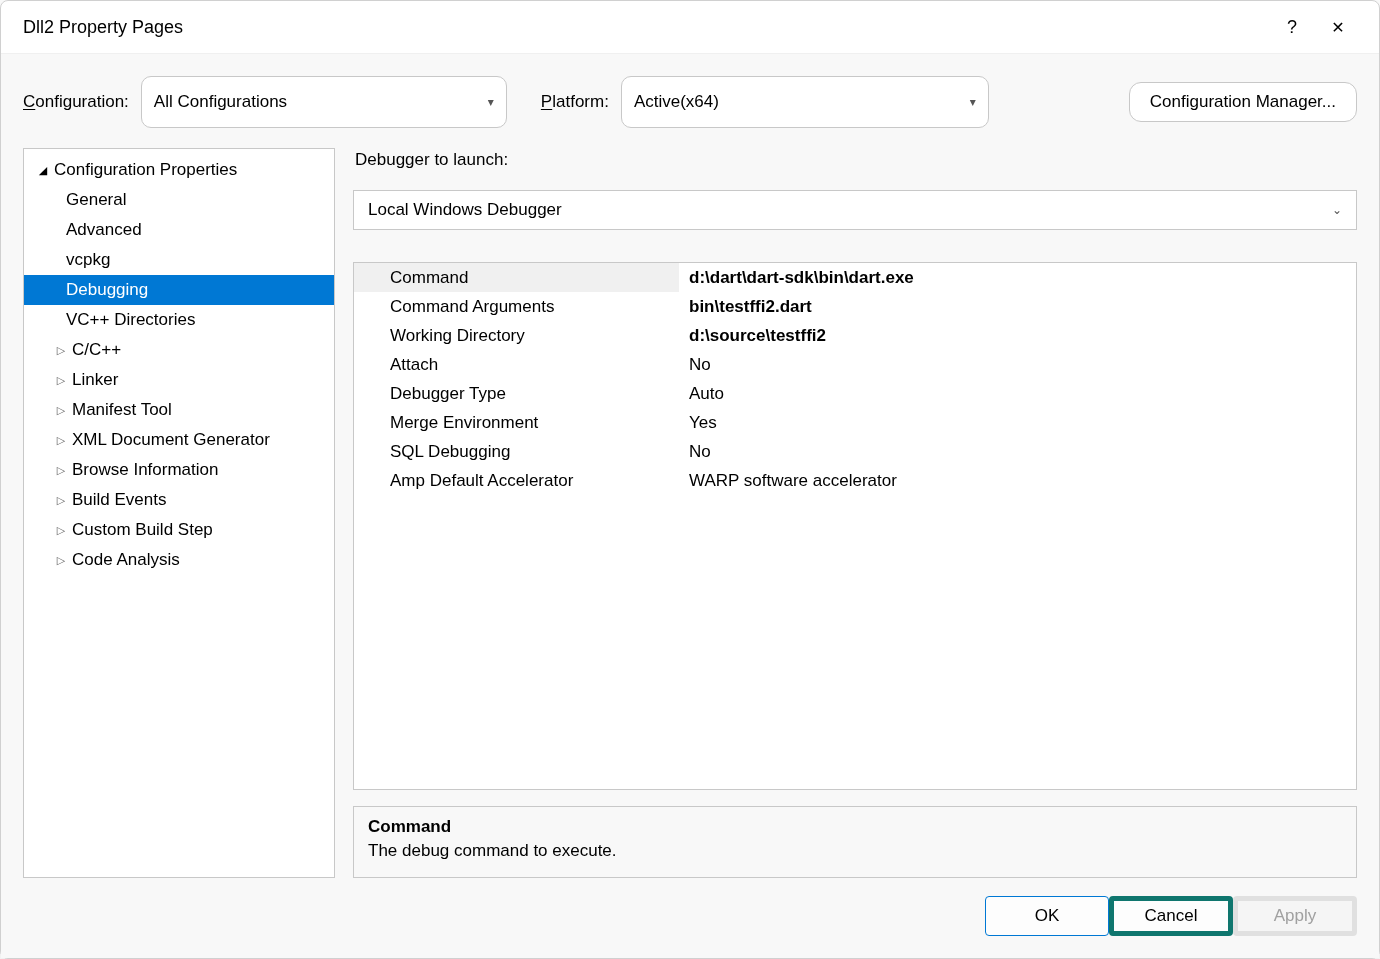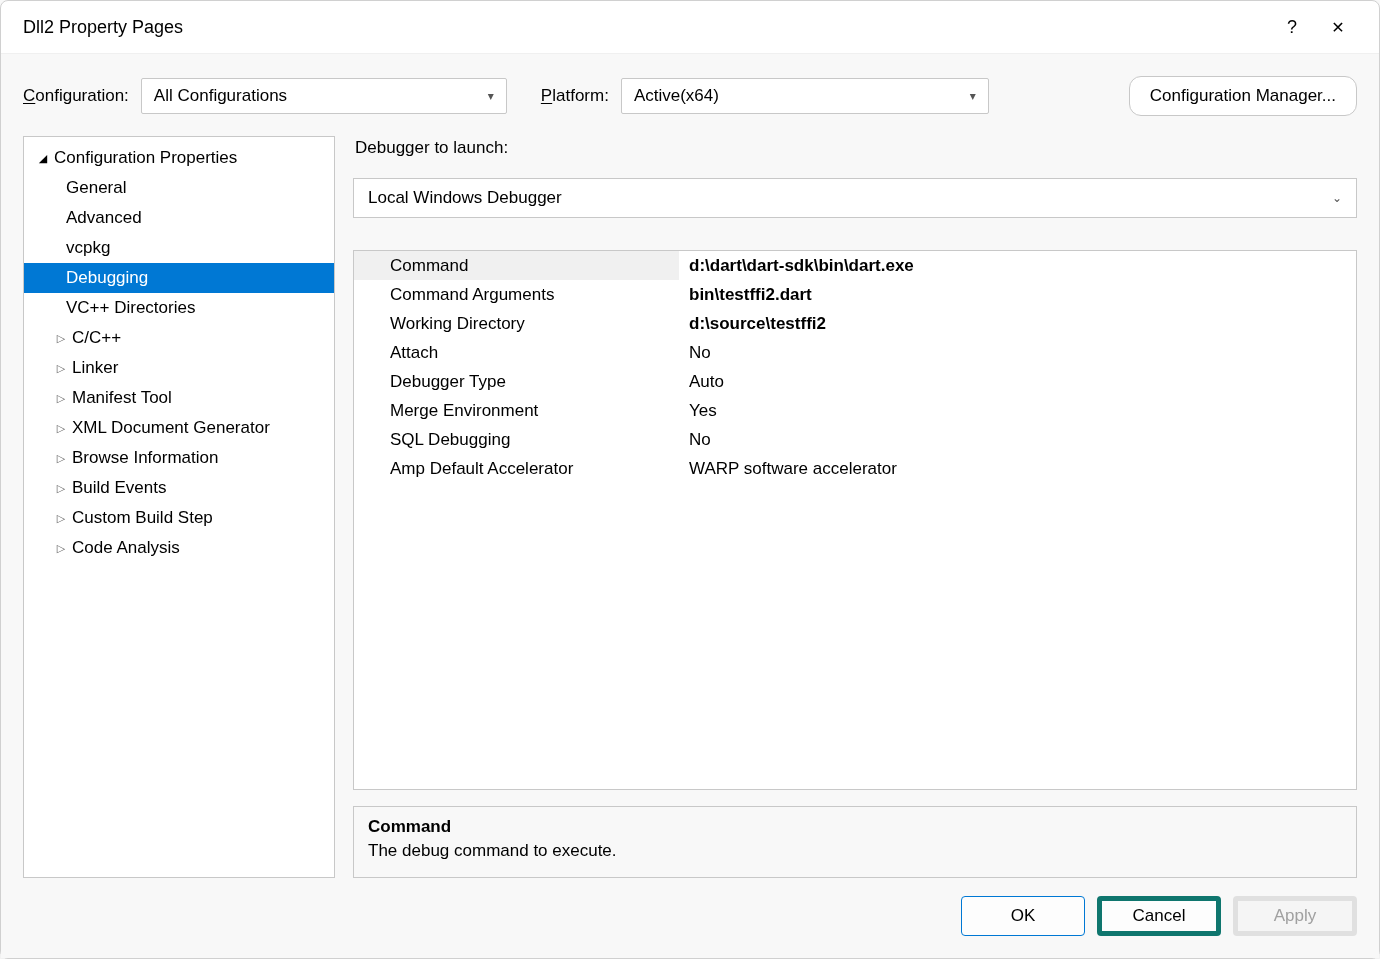--- a/index.html
+++ b/index.html
@@ -49,27 +49,27 @@
     display: flex;
     align-items: center;
     gap: 12px;
     margin-bottom: 20px;
   }
   .u { text-decoration: underline; text-underline-offset: 2px; }
   .label { font-size: 17px; }
   .combo {
     background: #fff;
     border: 1px solid #c8c8c8;
-    height: 36px;
+    height: 52px;
     display: flex;
     align-items: center;
     padding: 0 12px;
     font-size: 17px;
     position: relative;
-    border-radius: 2px;
+    border-radius: 10px;
   }
   .combo .chev {
     margin-left: auto;
     color: #555;
     font-size: 12px;
   }
   #cfg-combo { width: 366px; }
   #plat-combo { width: 368px; }
   .btn-flat {
     background: #fff;
@@ -157,21 +157,21 @@
     background: #f8f8f8;
     border: 1px solid #c8c8c8;
     padding: 10px 14px 16px;
     margin-top: 6px;
   }
   .desc .h { font-weight: 600; font-size: 17px; margin-bottom: 4px; }
   .desc .t { font-size: 17px; }
   .footer {
     display: flex;
     justify-content: flex-end;
-    gap: 12px;
+    gap: 0;
     padding-top: 18px;
   }
   .footer .btn2 {
     width: 124px; height: 40px;
     border: 5px solid #0f766e;
     background: #fdfdfd;
     border-radius: 4px;
     font-size: 17px;
     display: flex; align-items: center; justify-content: center;
   }

